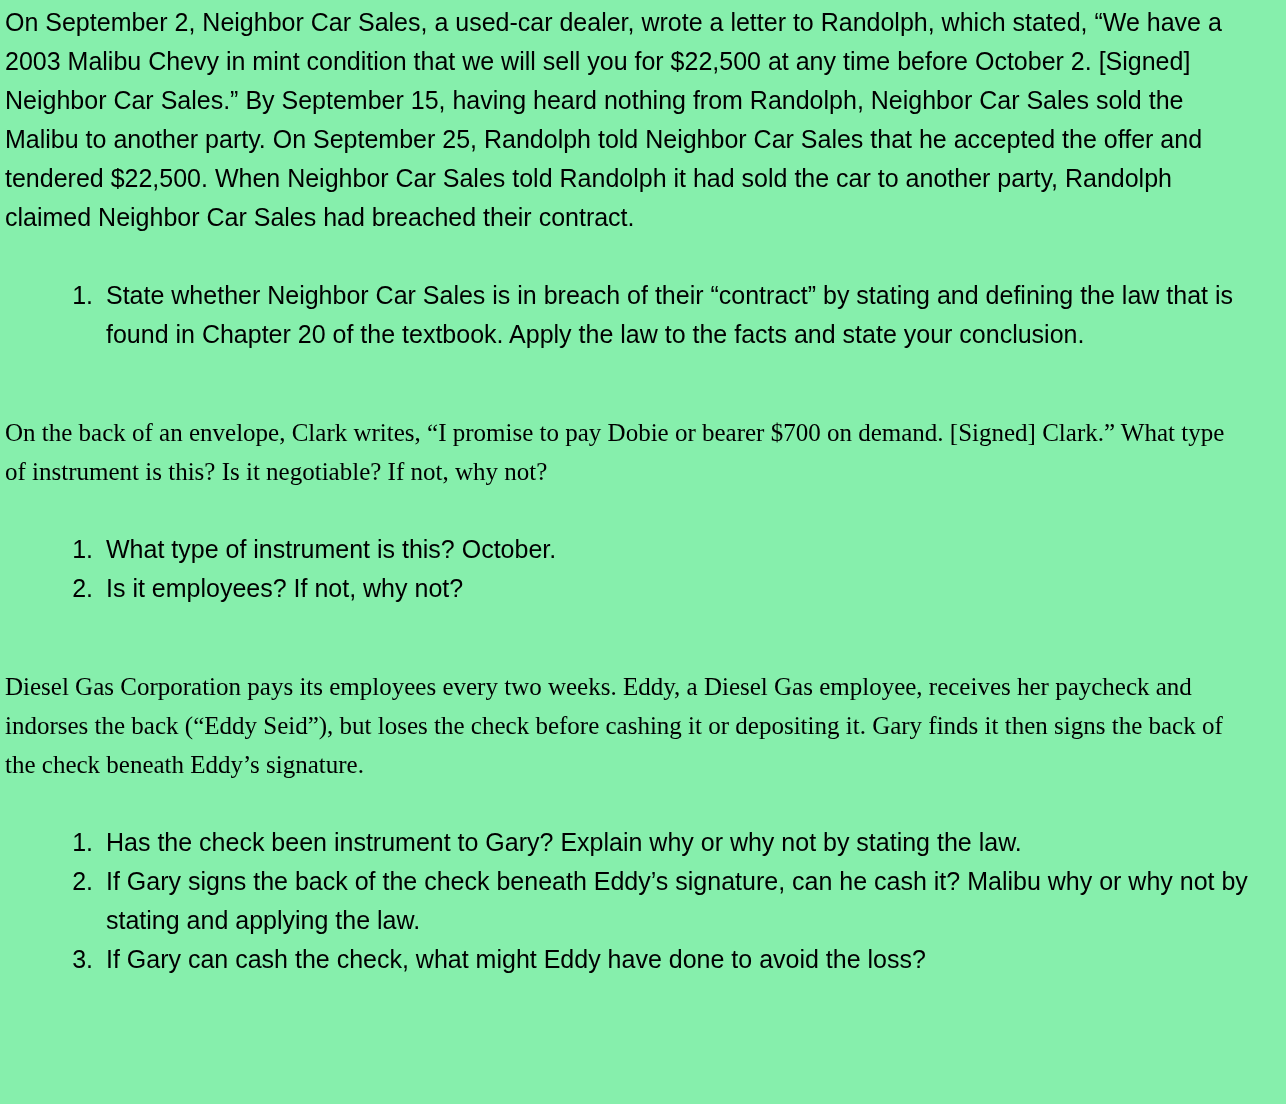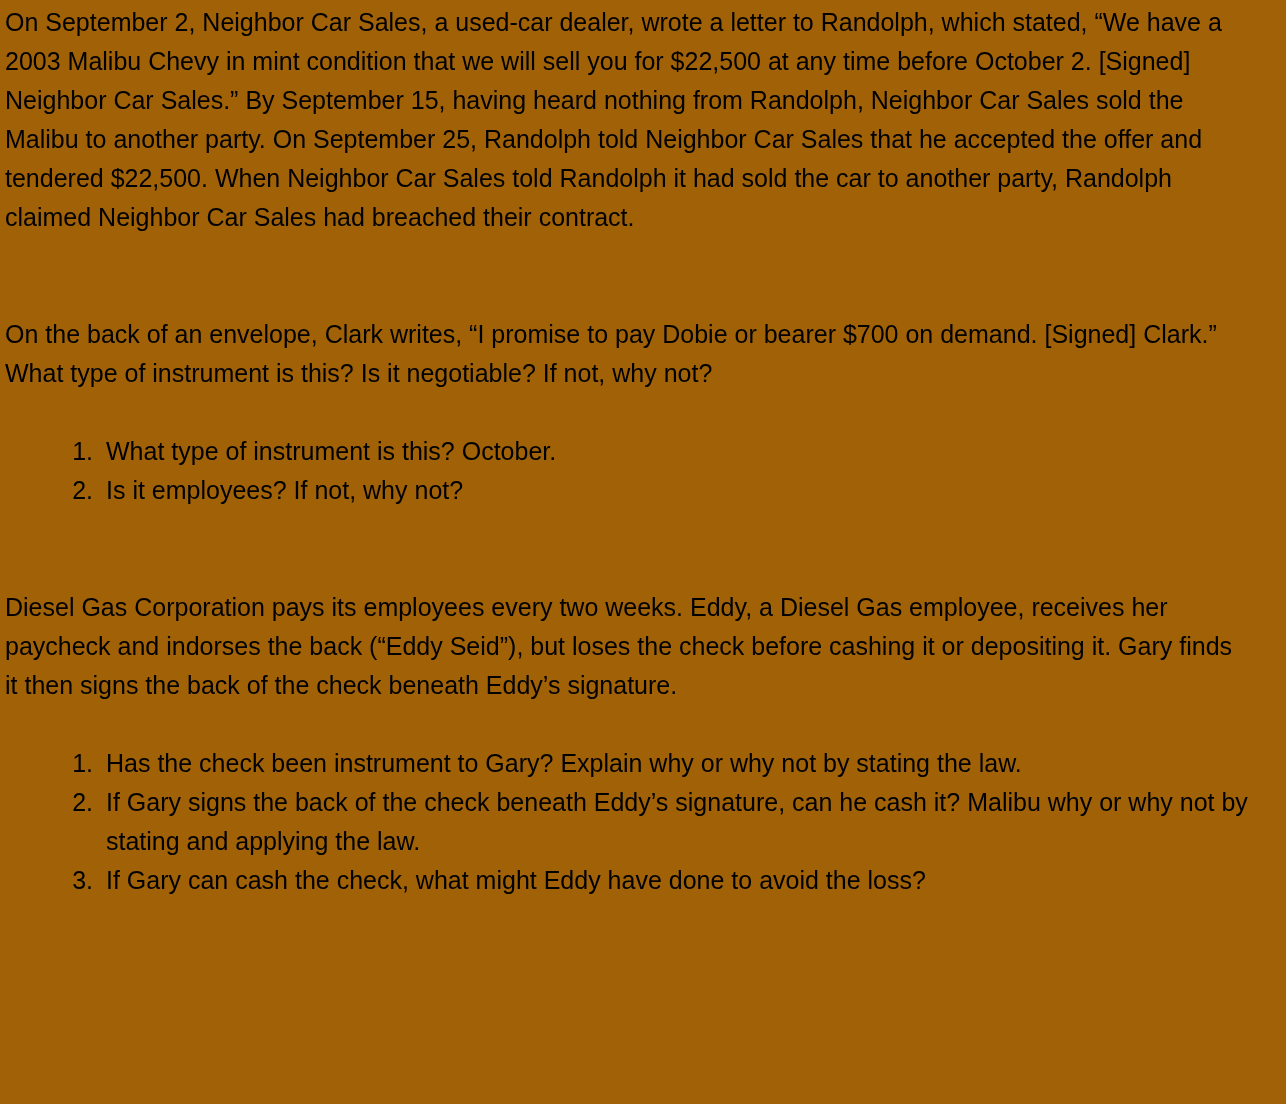--- a/index.html
+++ b/index.html
@@ -9,49 +9,53 @@
   }
   body {
     font-family: "Liberation Sans", sans-serif;
     color: #000000;
   }
   .page {
     box-sizing: border-box;
     width: 1286px;
     min-height: 1104px;
     padding: 3px 36px 20px 5px;
-    background: #a16207;
+    background: #86efac;
   }
   .case-paragraph {
     margin: 0;
     font-size: 25px;
     line-height: 39px;
     max-width: 1240px;
   }
   .case-paragraph.spaced {
-    margin-top: 78px;
+    margin-top: 59px;
+    font-family: Liberation Serif, serif;
   }
   ol.question-list {
     margin: 39px 0 0 0;
     padding-left: 95px;
     font-size: 25px;
     line-height: 39px;
     max-width: 1240px;
   }
   ol.question-list li {
     padding-left: 6px;
     margin: 0;
   }
 </style>
 </head>
 <body>
 
 <div class="page">
 
   <p class="case-paragraph">On September 2, Neighbor Car Sales, a used-car dealer, wrote a letter to Randolph, which stated, “We have a 2003 Malibu Chevy in mint condition that we will sell you for $22,500 at any time before October 2. [Signed] Neighbor Car Sales.” By September 15, having heard nothing from Randolph, Neighbor Car Sales sold the Malibu to another party. On September 25, Randolph told Neighbor Car Sales that he accepted the offer and tendered $22,500. When Neighbor Car Sales told Randolph it had sold the car to another party, Randolph claimed Neighbor Car Sales had breached their contract.</p>
+  <ol class="question-list">
+    <li>State whether Neighbor Car Sales is in breach of their “contract” by stating and defining the law that is found in Chapter 20 of the textbook. Apply the law to the facts and state your conclusion.</li>
+  </ol>
 
   <p class="case-paragraph spaced">On the back of an envelope, Clark writes, “I promise to pay Dobie or bearer $700 on demand. [Signed] Clark.” What type of instrument is this? Is it negotiable? If not, why not?</p>
   <ol class="question-list">
     <li>What type of instrument is this? October.</li>
     <li>Is it employees? If not, why not?</li>
   </ol>
 
   <p class="case-paragraph spaced">Diesel Gas Corporation pays its employees every two weeks. Eddy, a Diesel Gas employee, receives her paycheck and indorses the back (“Eddy Seid”), but loses the check before cashing it or depositing it. Gary finds it then signs the back of the check beneath Eddy’s signature.</p>
   <ol class="question-list">
     <li>Has the check been instrument to Gary? Explain why or why not by stating the law.</li>

